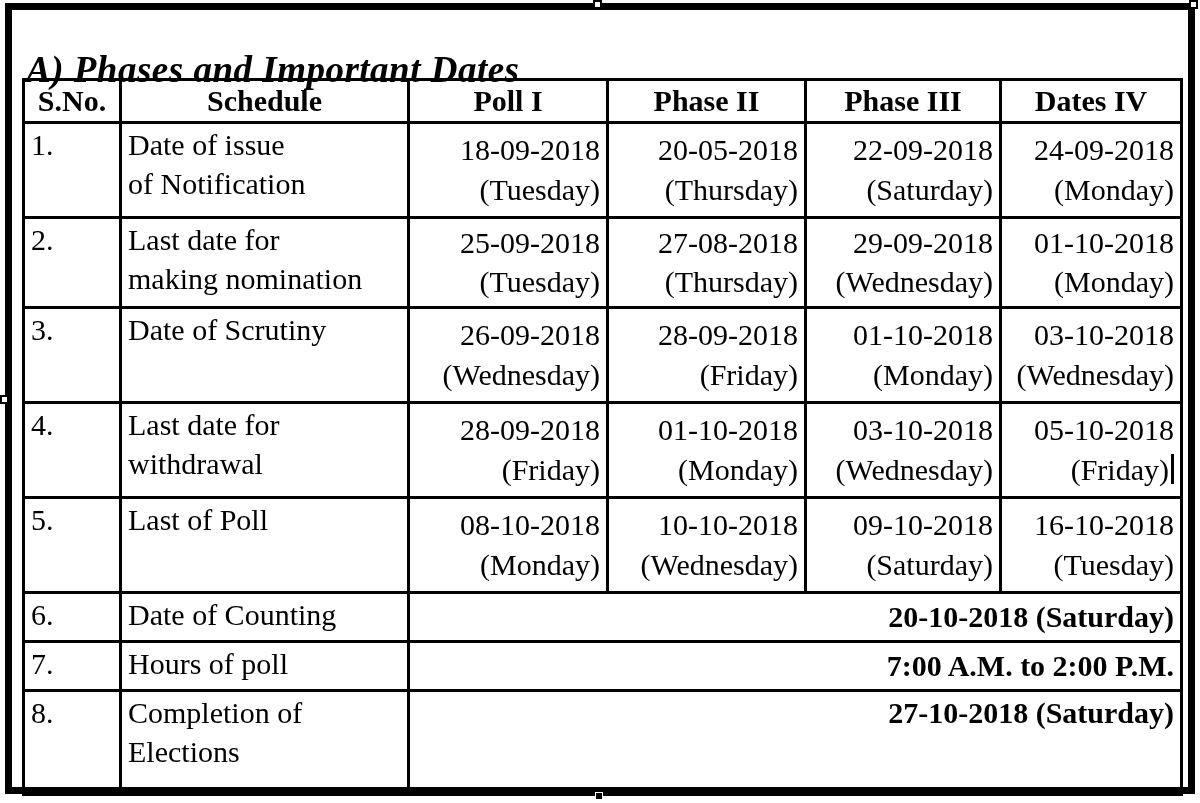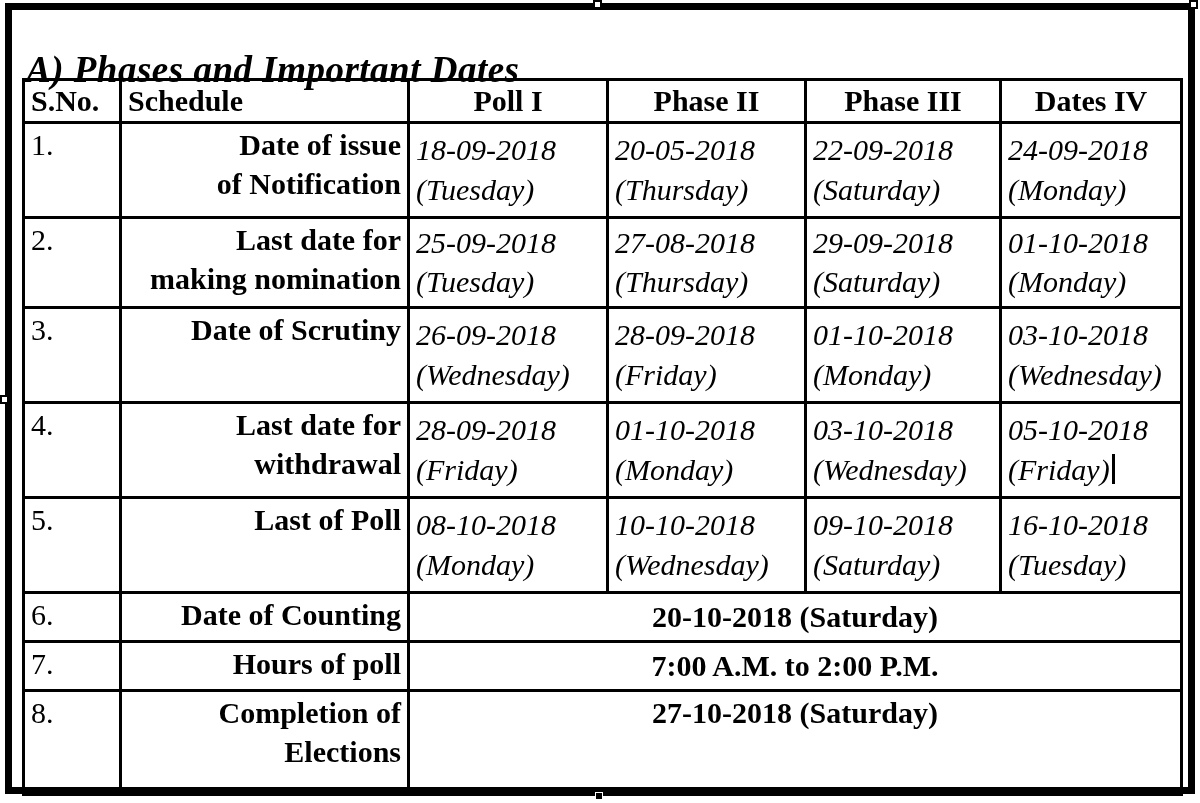--- a/index.html
+++ b/index.html
@@ -18,27 +18,27 @@
   }
   table.sched{
     position:absolute;left:22px;top:78px;
     border-collapse:collapse;table-layout:fixed;width:1158px;
   }
   table.sched th, table.sched td{
     border:3px solid #000;padding:1px 6px;box-sizing:border-box;
     font-size:30px;line-height:1.32;overflow:hidden;
   }
   table.sched th{
-    font-weight:bold;height:40px;padding:0 6px;
+    font-weight:bold;text-align:center;height:40px;padding:0 6px;
   }
   th.left{text-align:left;}
   td.sno{vertical-align:top;text-align:left;}
-  td.schedule{vertical-align:top;text-align:right;white-space:pre-line;font-weight:bold;}
-  td.phase{vertical-align:middle;text-align:left;white-space:pre-line;padding:1px 2px;font-style:italic;}
-  td.merged{vertical-align:middle;text-align:center;font-weight:bold;}
+  td.schedule{vertical-align:top;text-align:left;white-space:pre-line;}
+  td.phase{vertical-align:middle;text-align:right;white-space:pre-line;padding:1px 2px;}
+  td.merged{vertical-align:middle;text-align:right;font-weight:bold;}
   tr.r-two{height:95px;}
   tr.r-two2{height:90px;}
   tr.r-one{height:49px;}
   tr.r-last{height:104px;}
   tr.r-last td{vertical-align:top;}
   .caret{
     display:inline-block;width:3px;height:30px;background:#000;
     vertical-align:-4px;margin-left:2px;
   }
   
@@ -90,21 +90,21 @@
   </tr>
   <tr class="r-two2">
     <td class="sno">2.</td>
     <td class="schedule">Last date for
 making nomination</td>
     <td class="phase">25-09-2018
 (Tuesday)</td>
     <td class="phase">27-08-2018
 (Thursday)</td>
     <td class="phase">29-09-2018
-(Saturday)</td>
+(Wednesday)</td>
     <td class="phase">01-10-2018
 (Monday)</td>
   </tr>
   <tr class="r-two">
     <td class="sno">3.</td>
     <td class="schedule">Date of Scrutiny</td>
     <td class="phase">26-09-2018
 (Wednesday)</td>
     <td class="phase">28-09-2018
 (Friday)</td>

